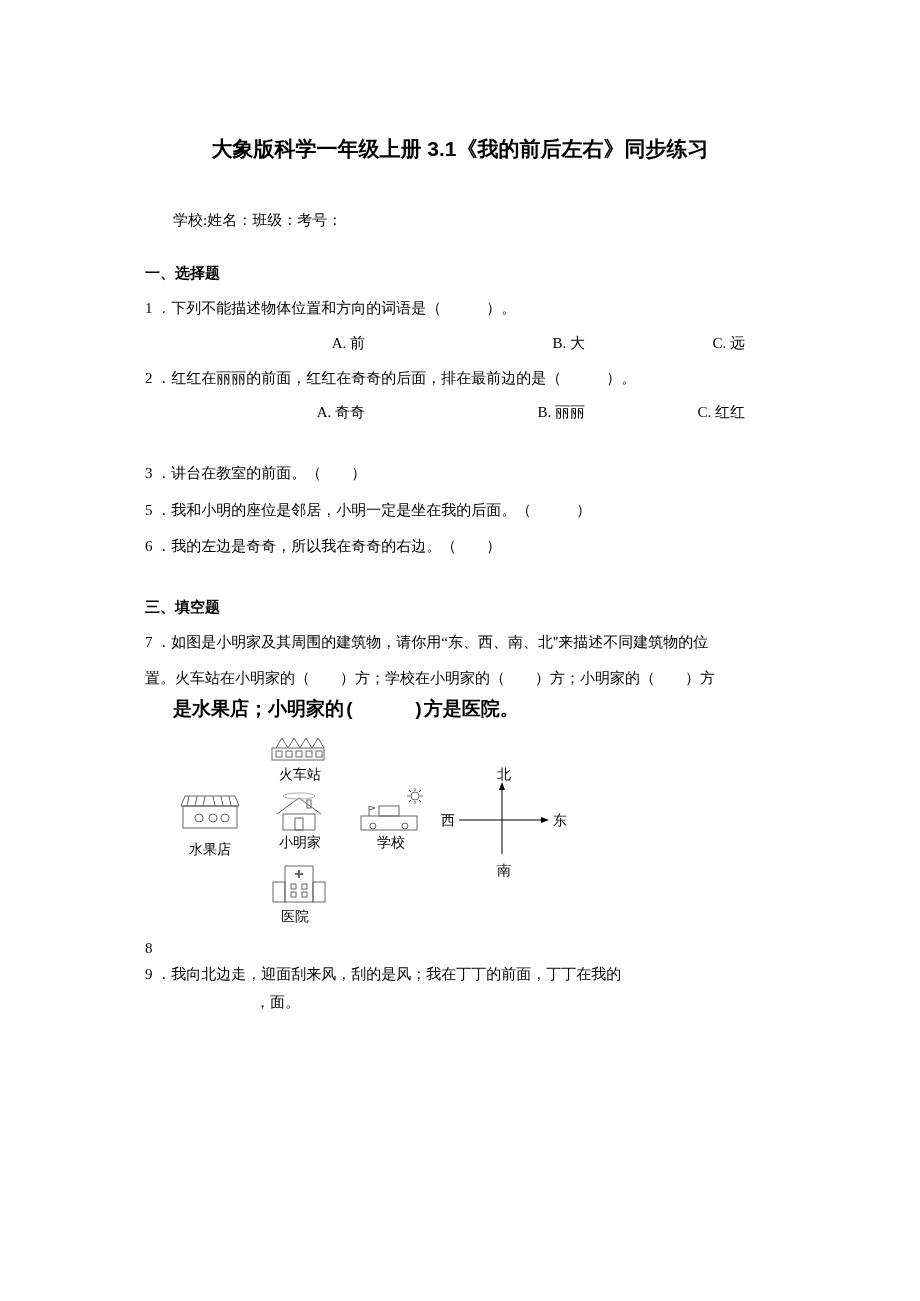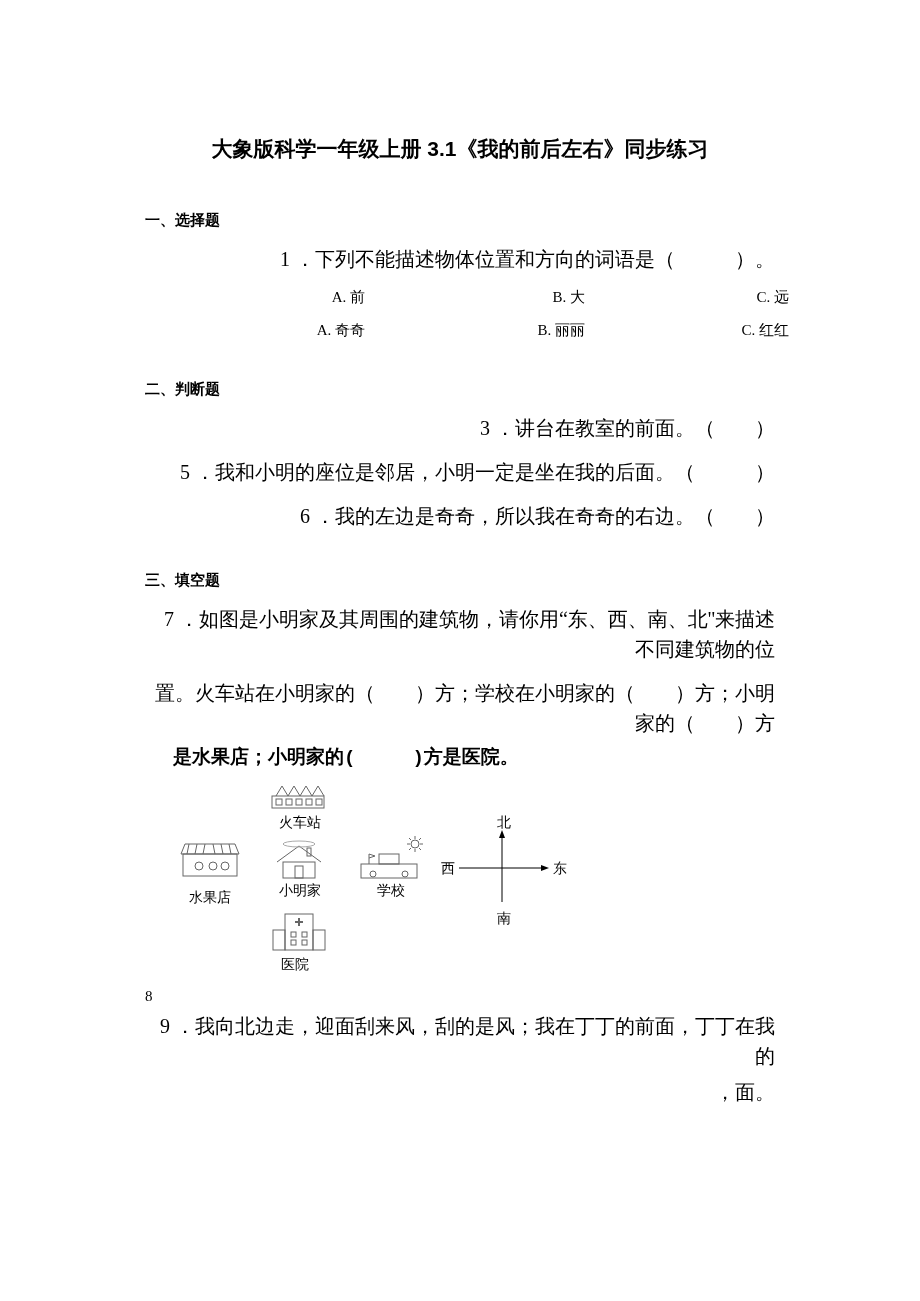--- a/index.html
+++ b/index.html
@@ -29,37 +29,36 @@
     margin-left: 28px;
     margin-bottom: 34px;
   }
   .section-heading {
     font-family: "SimHei", "Heiti SC", sans-serif;
     font-weight: bold;
     font-size: 15px;
     margin-bottom: 14px;
   }
   .qline {
-    font-size: 20px;
+    font-size: 15px;
     line-height: 1.5;
     margin-bottom: 14px;
-    text-align: right;
   }
   .opts {
     display: flex;
     font-size: 15px;
     margin-bottom: 14px;
     text-align: right;
   }
   .opts > div {
     flex: 0 0 auto;
   }
   .optA { width: 220px; }
   .optB { width: 220px; }
-  .optC { width: 160px; margin-left: 44px; }
+  .optC { width: 160px; }
   .section-gap { height: 26px; }
   .indent-block {
     font-family: Liberation Mono, monospace;
     font-weight: bold;
     font-size: 19px;
     margin-left: 28px;
     margin-bottom: 8px;
   }
   .figure-block {
     position: relative;
@@ -81,39 +80,40 @@
     margin-bottom: 6px;
   }
 </style>
 </head>
 <body>
 
 <div class="page">
 
   <div class="title">大象版科学一年级上册 3.1《我的前后左右》同步练习</div>
 
+  <div class="meta-line">学校:姓名：班级：考号：</div>
 
   <div class="section-heading">一、选择题</div>
 
   <div class="qline">1 ．下列不能描述物体位置和方向的词语是（　　　）。</div>
   <div class="opts">
     <div class="optA">A. 前</div>
     <div class="optB">B. 大</div>
     <div class="optC">C. 远</div>
   </div>
 
+  <div class="qline">2 ．红红在丽丽的前面，红红在奇奇的后面，排在最前边的是（　　　）。</div>
   <div class="opts">
     <div class="optA">A. 奇奇</div>
     <div class="optB">B. 丽丽</div>
     <div class="optC">C. 红红</div>
   </div>
 
   <div class="section-gap"></div>
 
-  <div class="section-heading">二、判断题</div>
   <div class="qline">3 ．讲台在教室的前面。（　　）</div>
   <div class="qline">5 ．我和小明的座位是邻居，小明一定是坐在我的后面。（　　　）</div>
   <div class="qline">6 ．我的左边是奇奇，所以我在奇奇的右边。（　　）</div>
 
   <div class="section-gap"></div>
 
   <div class="section-heading">三、填空题</div>
   <div class="qline">7 ．如图是小明家及其周围的建筑物，请你用“东、西、南、北''来描述不同建筑物的位</div>
   <div class="qline" style="margin-bottom:6px;">置。火车站在小明家的（　　）方；学校在小明家的（　　）方；小明家的（　　）方</div>
   <div class="indent-block">是水果店；小明家的(　　　)方是医院。</div>

